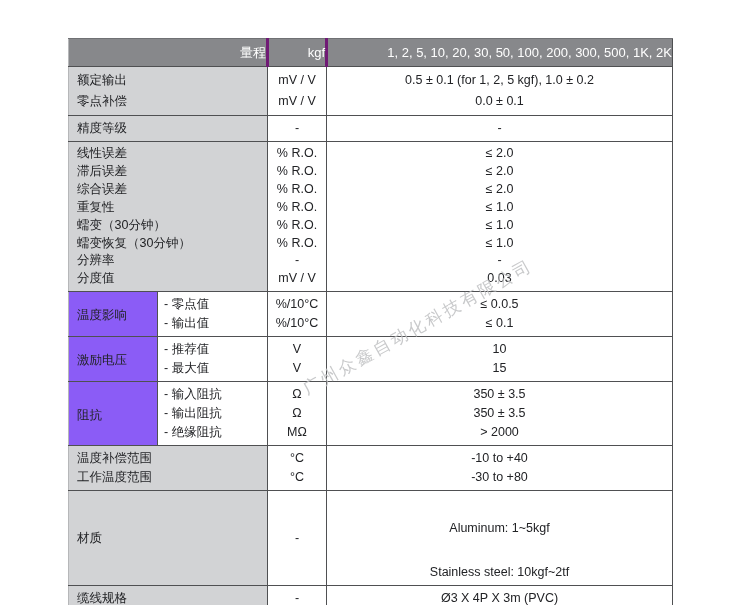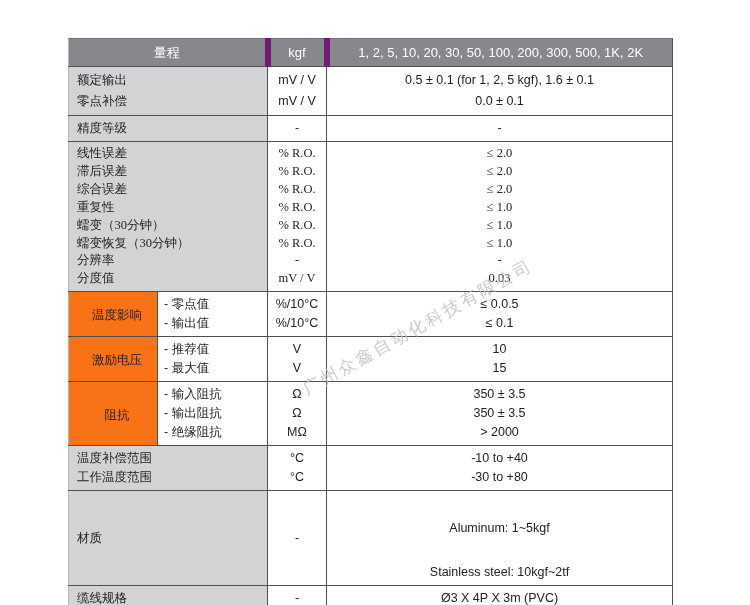--- a/index.html
+++ b/index.html
@@ -16,34 +16,34 @@
     border-left:1px solid #b6b7b9;border-right:1px solid #4f5052;
     border-bottom:2px solid #4f5052;
   }
   col.c-glabel{width:89px;}
   col.c-sublabel{width:110px;}
   col.c-unit{width:59px;}
   col.c-value{width:346px;}
   thead th{
     background:#87888b;color:#ffffff;font-weight:normal;font-size:13px;
     height:27px;padding:0;border-top:1px solid #707174;
-    border-bottom:1px solid #4f5052;text-align:center;
-  }
-  thead th.sep{border-left:6px solid #701a75;}
+    border-bottom:1px solid #4f5052;text-align:right;
+  }
+  thead th.sep{border-left:3px solid #701a75;}
   td{padding:0;line-height:19px;vertical-align:middle;}
   td.label{background:#d2d3d5;text-align:left;padding-left:8px;margin-left:16px;}
-  td.glabel{background:#f97316;text-align:center;padding-left:8px;border-right:1px solid #4f5052;}
+  td.glabel{background:#8b5cf6;text-align:left;padding-left:8px;border-right:1px solid #4f5052;}
   td.sub{background:#ffffff;text-align:left;padding-left:6px;}
   td.unit{border-left:1px solid #4f5052;border-right:1px solid #4f5052;text-align:center;}
   td.value{text-align:center;}
   tr.gs td{border-top:1px solid #4f5052;padding-top:3px;}
   tr.ge td{padding-bottom:3px;}
   tr.mid td{padding-top:0;}
   tr.tall td{line-height:21px;}
-  tr.tight td{line-height:17.9px;font-family:Liberation Serif, serif;}
+  tr.tight td{line-height:17.9px;}
   tr.pad5 td{padding-top:5px;padding-bottom:5px;}
   .val2{line-height:inherit;margin-top:25px;}
   .shadow{width:606px;height:2px;background:#d6d7d9;margin-top:1px;}
   .watermark{
     position:absolute;left:418px;top:327px;z-index:10;
     transform:translate(-50%,-50%) rotate(-29deg);
     font-size:17px;letter-spacing:3px;white-space:nowrap;
     color:#bfc0c2;opacity:0.85;pointer-events:none;
   }
 </style>
@@ -65,21 +65,21 @@
           <th colspan="2">量程</th>
           <th class="sep">kgf</th>
           <th class="sep">1, 2, 5, 10, 20, 30, 50, 100, 200, 300, 500, 1K, 2K</th>
         </tr>
       </thead>
       <tbody>
 
         <tr class="gs tall">
           <td colspan="2" class="label">额定输出</td>
           <td class="unit">mV / V</td>
-          <td class="value">0.5 ± 0.1 (for 1, 2, 5 kgf), 1.6 ± 0.1</td>
+          <td class="value">0.5 ± 0.1 (for 1, 2, 5 kgf), 1.0 ± 0.2</td>
         </tr>
         <tr class="ge tall">
           <td colspan="2" class="label">零点补偿</td>
           <td class="unit">mV / V</td>
           <td class="value">0.0 ± 0.1</td>
         </tr>
 
         <tr class="gs ge">
           <td colspan="2" class="label">精度等级</td>
           <td class="unit">-</td>

